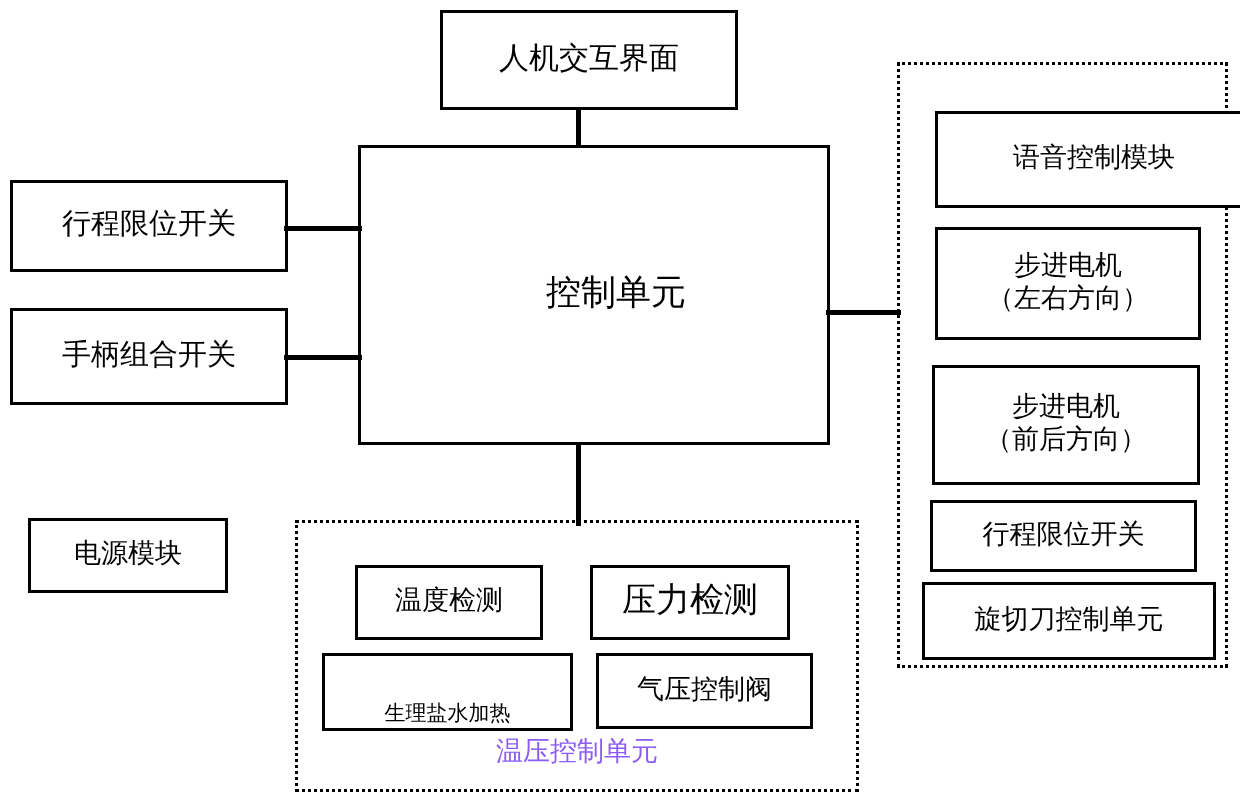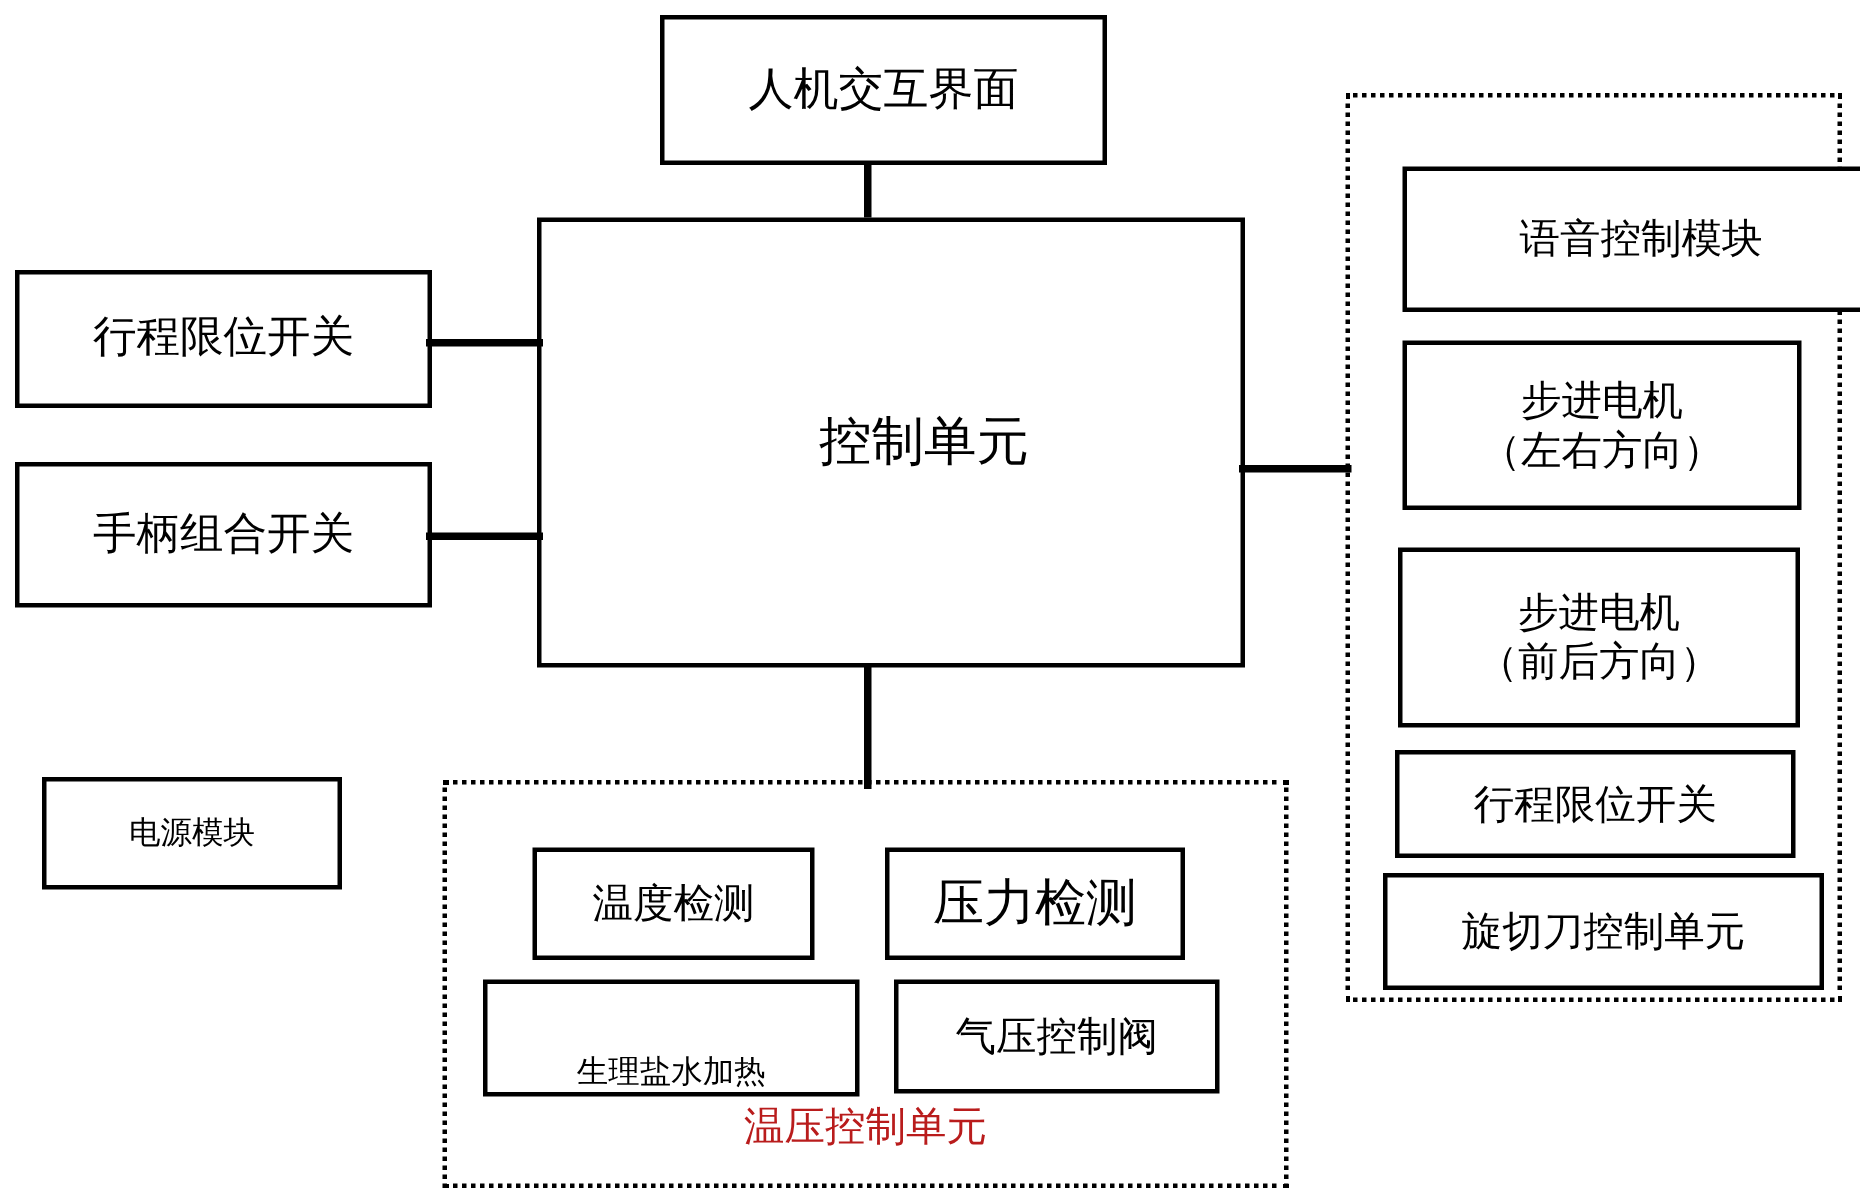--- a/index.html
+++ b/index.html
@@ -6,21 +6,21 @@
   html, body {
     margin: 0;
     padding: 0;
     background: #ffffff;
   }
   #canvas {
     position: relative;
     width: 1240px;
     height: 798px;
     background: #ffffff;
-    font-family: Liberation Serif, serif;
+    font-family: Liberation Mono, monospace;
     overflow: hidden;
   }
   .box {
     position: absolute;
     box-sizing: border-box;
     border: 3px solid #000000;
     background: #ffffff;
     display: flex;
     align-items: center;
     justify-content: center;
@@ -37,41 +37,41 @@
   
   .group {
     position: absolute;
     box-sizing: border-box;
     border: 3px dotted #000000;
     background: transparent;
   }
   .group-caption {
     position: absolute;
     text-align: center;
-    color: #b91c1c;
+    color: #8b5cf6;
     font-size: 27px;
     white-space: nowrap;
   }
   
   .wire-h {
     position: absolute;
     background: #000000;
     height: 5px;
   }
   .wire-v {
     position: absolute;
     background: #000000;
     width: 5px;
   }
   
   #hmi-box        { left: 440px; top: 10px;  width: 298px; height: 100px; font-size: 30px; }
   #control-box    { left: 358px; top: 145px; width: 472px; height: 300px; font-size: 35px; padding-left: 44px; }
   #foot-box       { left: 10px;  top: 180px; width: 278px; height: 92px;  font-size: 29px; }
   #handle-box     { left: 10px;  top: 308px; width: 278px; height: 97px;  font-size: 29px; }
-  #power-box      { left: 28px;  top: 518px; width: 200px; height: 75px;  font-size: 21px; }
+  #power-box      { left: 28px;  top: 518px; width: 200px; height: 75px;  font-size: 27px; }
 
   #right-group    { left: 897px; top: 62px;  width: 331px; height: 606px; }
   #voice-box      { left: 935px; top: 111px; width: 318px; height: 97px;  font-size: 27px; }
   #stepper-lr-box { left: 935px; top: 227px; width: 266px; height: 113px; font-size: 27px; }
   #stepper-fb-box { left: 932px; top: 365px; width: 268px; height: 120px; font-size: 27px; }
   #limit-box      { left: 930px; top: 500px; width: 267px; height: 72px;  font-size: 27px; }
   #cutter-box     { left: 922px; top: 582px; width: 294px; height: 78px;  font-size: 27px; }
 
   #bottom-group   { left: 295px; top: 520px; width: 564px; height: 272px; }
   #temp-box       { left: 355px; top: 565px; width: 188px; height: 75px;  font-size: 27px; }

